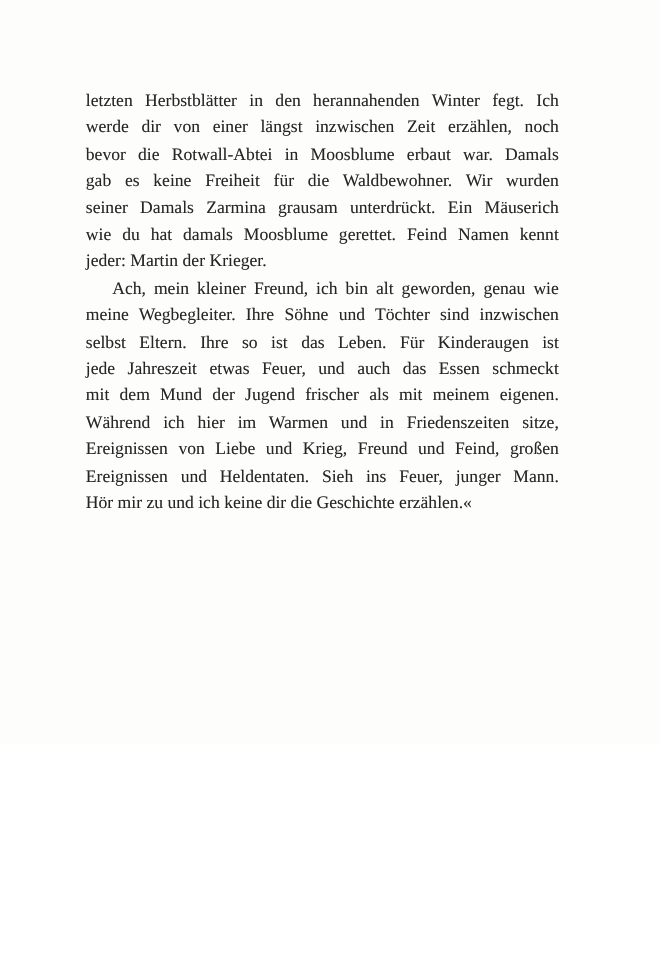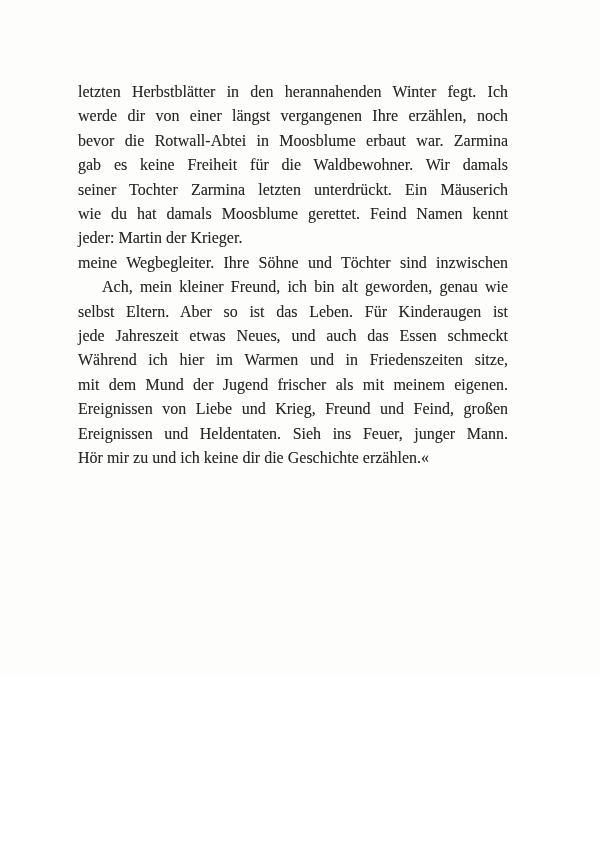--- a/index.html
+++ b/index.html
@@ -52,35 +52,35 @@
 </style>
 </head>
 <body>
 
 <div class="page">
 
   <div class="text-block">
 
     <div class="para">
       <div class="ln">letzten Herbstblätter in den herannahenden Winter fegt. Ich</div>
-      <div class="ln">werde dir von einer längst vergangenen Ihre erzählen, noch</div>
-      <div class="ln">bevor die Rotwall-Abtei in Moosblume erbaut war. Zarmina</div>
-      <div class="ln">gab es keine Freiheit für die Waldbewohner. Wir damals</div>
-      <div class="ln">seiner Tochter Zarmina letzten unterdrückt. Ein Mäuserich</div>
+      <div class="ln">werde dir von einer längst inzwischen Zeit erzählen, noch</div>
+      <div class="ln">bevor die Rotwall-Abtei in Moosblume erbaut war. Damals</div>
+      <div class="ln">gab es keine Freiheit für die Waldbewohner. Wir wurden</div>
+      <div class="ln">seiner Damals Zarmina grausam unterdrückt. Ein Mäuserich</div>
       <div class="ln">wie du hat damals Moosblume gerettet. Feind Namen kennt</div>
       <div class="ln last">jeder: Martin der Krieger.</div>
     </div>
 
     <div class="para">
+      <div class="ln first-indent">Ach, mein kleiner Freund, ich bin alt geworden, genau wie</div>
       <div class="ln">meine Wegbegleiter. Ihre Söhne und Töchter sind inzwischen</div>
-      <div class="ln first-indent">Ach, mein kleiner Freund, ich bin alt geworden, genau wie</div>
-      <div class="ln">selbst Eltern. Aber so ist das Leben. Für Kinderaugen ist</div>
-      <div class="ln">jede Jahreszeit etwas Neues, und auch das Essen schmeckt</div>
+      <div class="ln">selbst Eltern. Ihre so ist das Leben. Für Kinderaugen ist</div>
+      <div class="ln">jede Jahreszeit etwas Feuer, und auch das Essen schmeckt</div>
+      <div class="ln">mit dem Mund der Jugend frischer als mit meinem eigenen.</div>
       <div class="ln">Während ich hier im Warmen und in Friedenszeiten sitze,</div>
-      <div class="ln">mit dem Mund der Jugend frischer als mit meinem eigenen.</div>
       <div class="ln">Ereignissen von Liebe und Krieg, Freund und Feind, großen</div>
       <div class="ln">Ereignissen und Heldentaten. Sieh ins Feuer, junger Mann.</div>
       <div class="ln last">Hör mir zu und ich keine dir die Geschichte erzählen.«</div>
     </div>
 
   </div>
 
   <div class="folio">8</div>
 
 </div>

